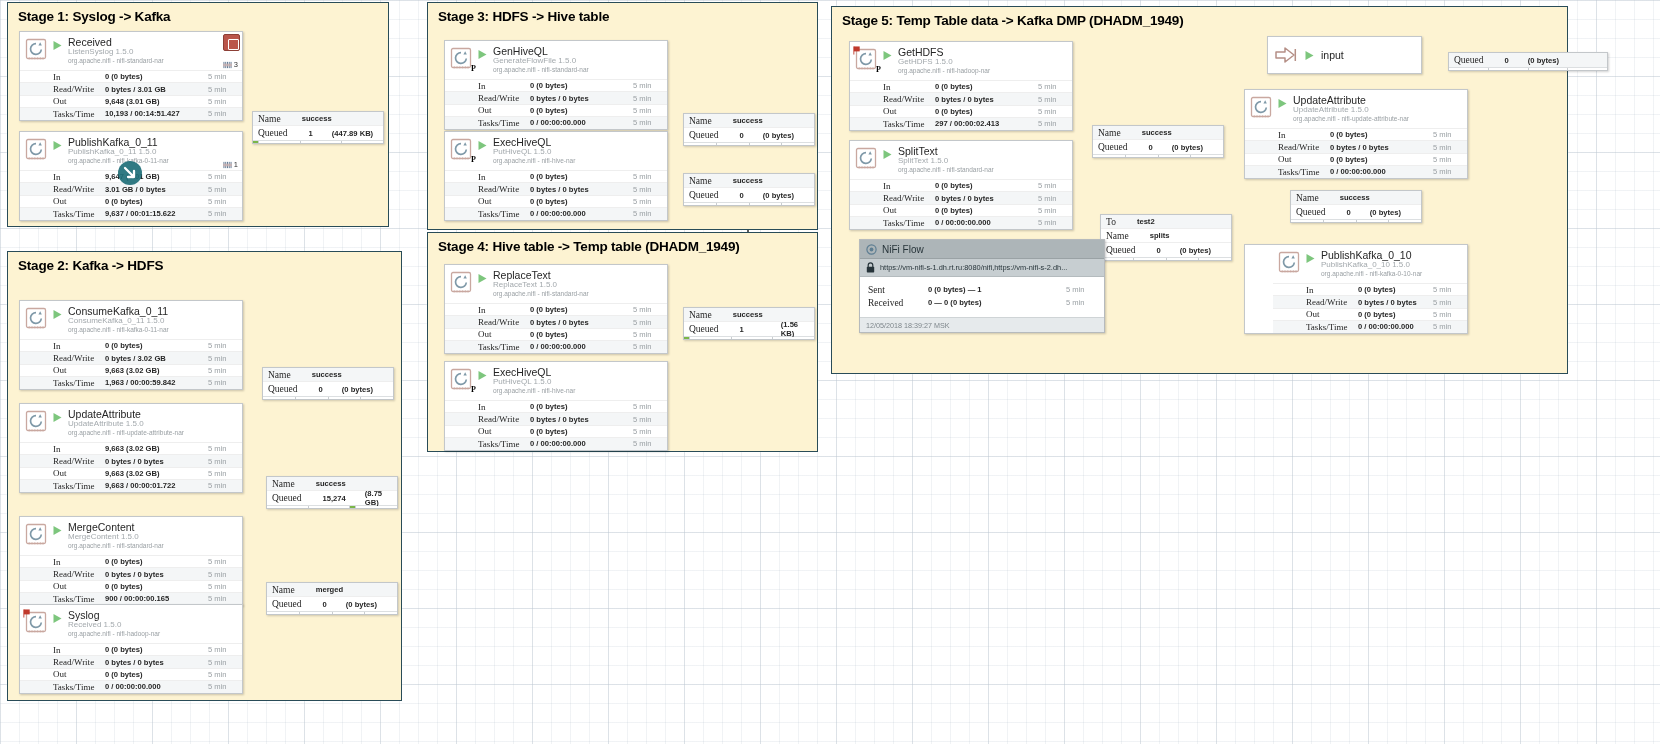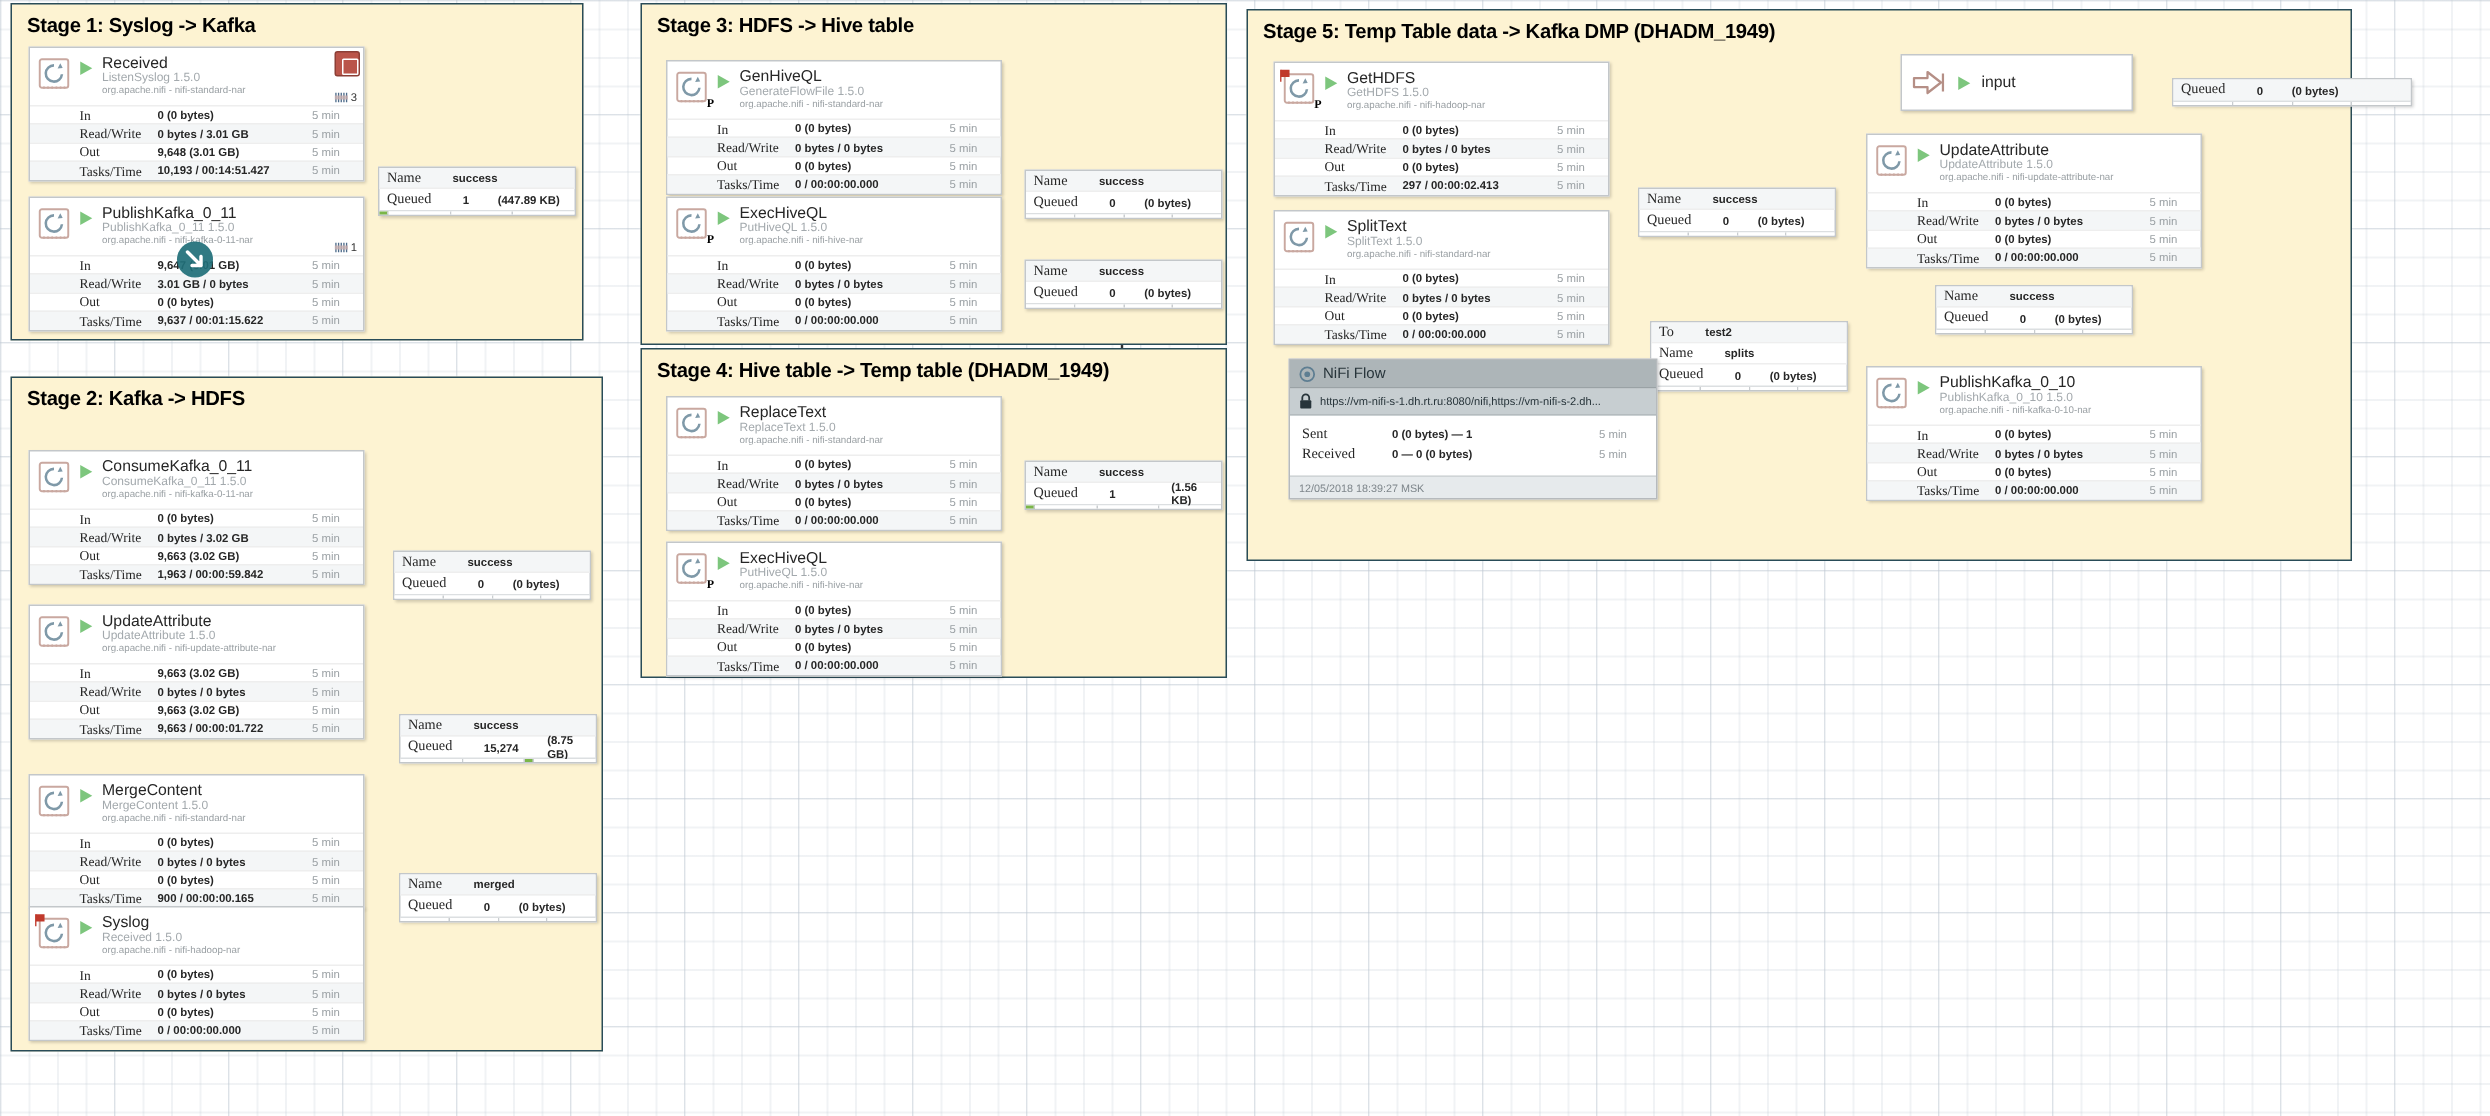--- a/index.html
+++ b/index.html
@@ -842,21 +842,21 @@
       <span class="stat-val">0 (0 bytes)</span>
       <span class="stat-time">5 min</span>
     </div>
   <div class="stat-row odd">
       <span class="stat-lbl">Tasks/Time</span>
       <span class="stat-val">0 / 00:00:00.000</span>
       <span class="stat-time">5 min</span>
     </div>
 </div>
 
-<div class="proc" style="left:1244px; top:244px;">
+<div class="proc" style="left:1244px; top:244px;padding-left:28px;">
   <div class="proc-head">
     <div class="proc-icon">
       <svg width="22" height="22" viewBox="0 0 22 22">
         <rect x="1.5" y="1.5" width="19" height="19" rx="1.5" fill="#fff" stroke="#c9a8a0" stroke-width="1.3"></rect>
         <path d="M11 5.6 a5.4 5.4 0 1 0 5.3 5.9" fill="none" stroke="#7f99a8" stroke-width="1.7"></path>
         <path d="M15.2 4.2 l1.6 3.2 -3.4 .2 z" fill="#7f99a8"></path>
         <g stroke="#c9a8a0" stroke-width="1.1">
             <path d="M4.3 19.6v1.6M7 19.6v1.6M9.8 19.6v1.6M12.6 19.6v1.6M15.4 19.6v1.6M18 19.6v1.6"></path>
           </g>
       </svg>

